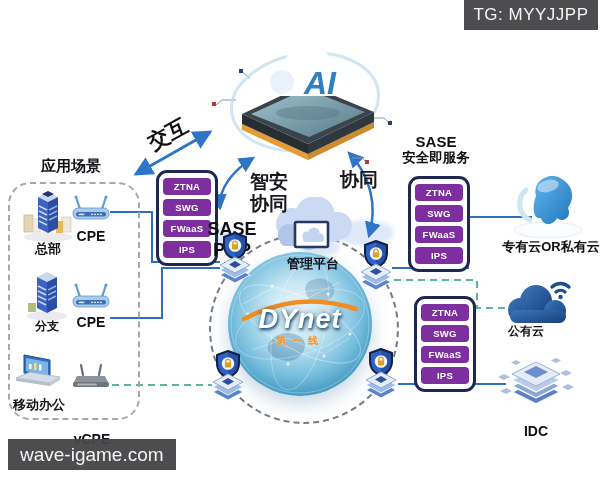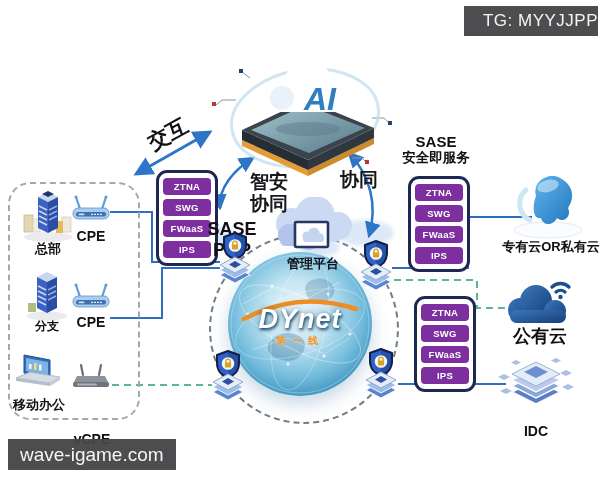--- a/index.html
+++ b/index.html
@@ -67,28 +67,28 @@
         <path d="M250,78 l-8,-6" fill="none"></path>
     </g>
     <g>
       <rect x="212" y="102" width="4" height="4" fill="#b23a3a"></rect>
       <rect x="388" y="121" width="4" height="4" fill="#24456b"></rect>
       <rect x="365" y="160" width="4" height="4" fill="#b23a3a"></rect>
       <rect x="239" y="69" width="4" height="4" fill="#24456b"></rect>
     </g>
   </svg>
 
-  <div class="abs badge" style="left:464px;top:6px;width:134px;height:30px;justify-content:flex-end;font-size:17px;letter-spacing:.5px;">
+  <div class="abs badge" style="left:464px;top:0;width:134px;height:30px;justify-content:center;font-size:17px;letter-spacing:.5px;">
       <span>TG: MYYJJPP</span>
     </div>
   <div class="abs badge" style="left:8px;top:439px;width:156px;height:31px;padding-left:12px;font-size:19px;">
       <span>wave-igame.com</span>
     </div>
 
-  <div class="abs node" style="left:224px;top:52px;width:162px;height:126px;">
+  <div class="abs node" style="left:224px;top:36px;width:162px;height:126px;">
     <svg width="162" height="126" viewBox="0 0 162 126">
       <defs>
         <linearGradient id="scr" x1="0" y1="0" x2="1" y2="1">
           <stop offset="0" stop-color="#aed2dc"></stop>
             <stop offset="1" stop-color="#5d8292"></stop>
         </linearGradient>
       </defs>
       <ellipse cx="81" cy="66" rx="74" ry="48" fill="none" stroke="#bcdcee" stroke-width="3" opacity=".7" transform="rotate(-9 81 66)"></ellipse>
 
       <polygon points="18,88 84,118 84,124 18,94" fill="#e59c35"></polygon>
@@ -105,20 +105,21 @@
         <circle cx="110" cy="42" r="17" fill="#fdfeff"></circle>
         <rect x="46" y="40" width="78" height="20" rx="10" fill="#fff"></rect>
         <circle cx="58" cy="46" r="12" fill="#e9f2fa"></circle>
         <text x="96" y="58" font-size="32" font-weight="bold" font-style="italic" fill="#2f7fc2" text-anchor="middle" font-family="Liberation Sans,sans-serif">AI</text>
       </g>
     </svg>
   </div>
 
   <div class="abs lbl" style="left:147px;top:122px;font-size:21px;transform:rotate(-29deg);z-index:5;">交互</div>
 
+  <div class="abs lbl" style="left:30px;top:157px;width:82px;font-size:15px;">应用场景</div>
   <div class="abs dashedbox" style="left:8px;top:182px;width:128px;height:234px;"></div>
 
   <div class="abs node" style="left:22px;top:185px;">
     <svg width="52" height="58" viewBox="0 0 52 58">
       <ellipse cx="26" cy="52" rx="24" ry="5" fill="#ebebef"></ellipse>
       <rect x="2" y="30" width="9" height="17" fill="#e3d6b4" stroke="#c9b98f" stroke-width=".8"></rect>
       <rect x="11" y="34" width="7" height="13" fill="#f2ede2" stroke="#d8d2c4" stroke-width=".8"></rect>
       <rect x="40" y="32" width="9" height="15" fill="#efe9dd" stroke="#d5cdbb" stroke-width=".8"></rect>
       <rect x="34" y="36" width="7" height="12" fill="#e8b85c"></rect>
       <polygon points="16,12 26,7 36,12 26,17" fill="#c8d6ee"></polygon>
@@ -374,21 +375,21 @@
         </defs>
       <path d="M50,13 a12,12 0 0 1 17,0" fill="none" stroke="#1d4e8f" stroke-width="3.4" stroke-linecap="round"></path>
       <path d="M54,18 a7,7 0 0 1 9,0" fill="none" stroke="#1d4e8f" stroke-width="3.4" stroke-linecap="round"></path>
       <circle cx="58.5" cy="23" r="2.2" fill="#1d4e8f"></circle>
       <circle cx="18" cy="36" r="12" fill="url(#grp)"></circle>
         <circle cx="34" cy="27" r="16" fill="url(#grp)"></circle>
       <circle cx="53" cy="37" r="11" fill="url(#grp)"></circle>
         <rect x="8" y="36" width="56" height="13" rx="6.5" fill="url(#grp)"></rect>
     </svg>
   </div>
-  <div class="abs lbl" style="left:506px;top:326px;width:68px;font-size:18px;">公有云</div>
+  <div class="abs lbl" style="left:492px;top:326px;width:68px;font-size:12px;font-family:Liberation Mono, monospace;">公有云</div>
 
   <div class="abs node" style="left:496px;top:348px;">
     <svg width="80" height="68" viewBox="0 0 80 68">
       <g fill="#aebfe0">
         <polygon points="8,26 14,29 8,32 2,29"></polygon>
           <polygon points="70,22 76,25 70,28 64,25"></polygon>
         <polygon points="72,36 78,39 72,42 66,39"></polygon>
           <polygon points="10,40 16,43 10,46 4,43"></polygon>
         <polygon points="60,10 65,12.5 60,15 55,12.5"></polygon>
           <polygon points="20,12 25,14.5 20,17 15,14.5"></polygon>

